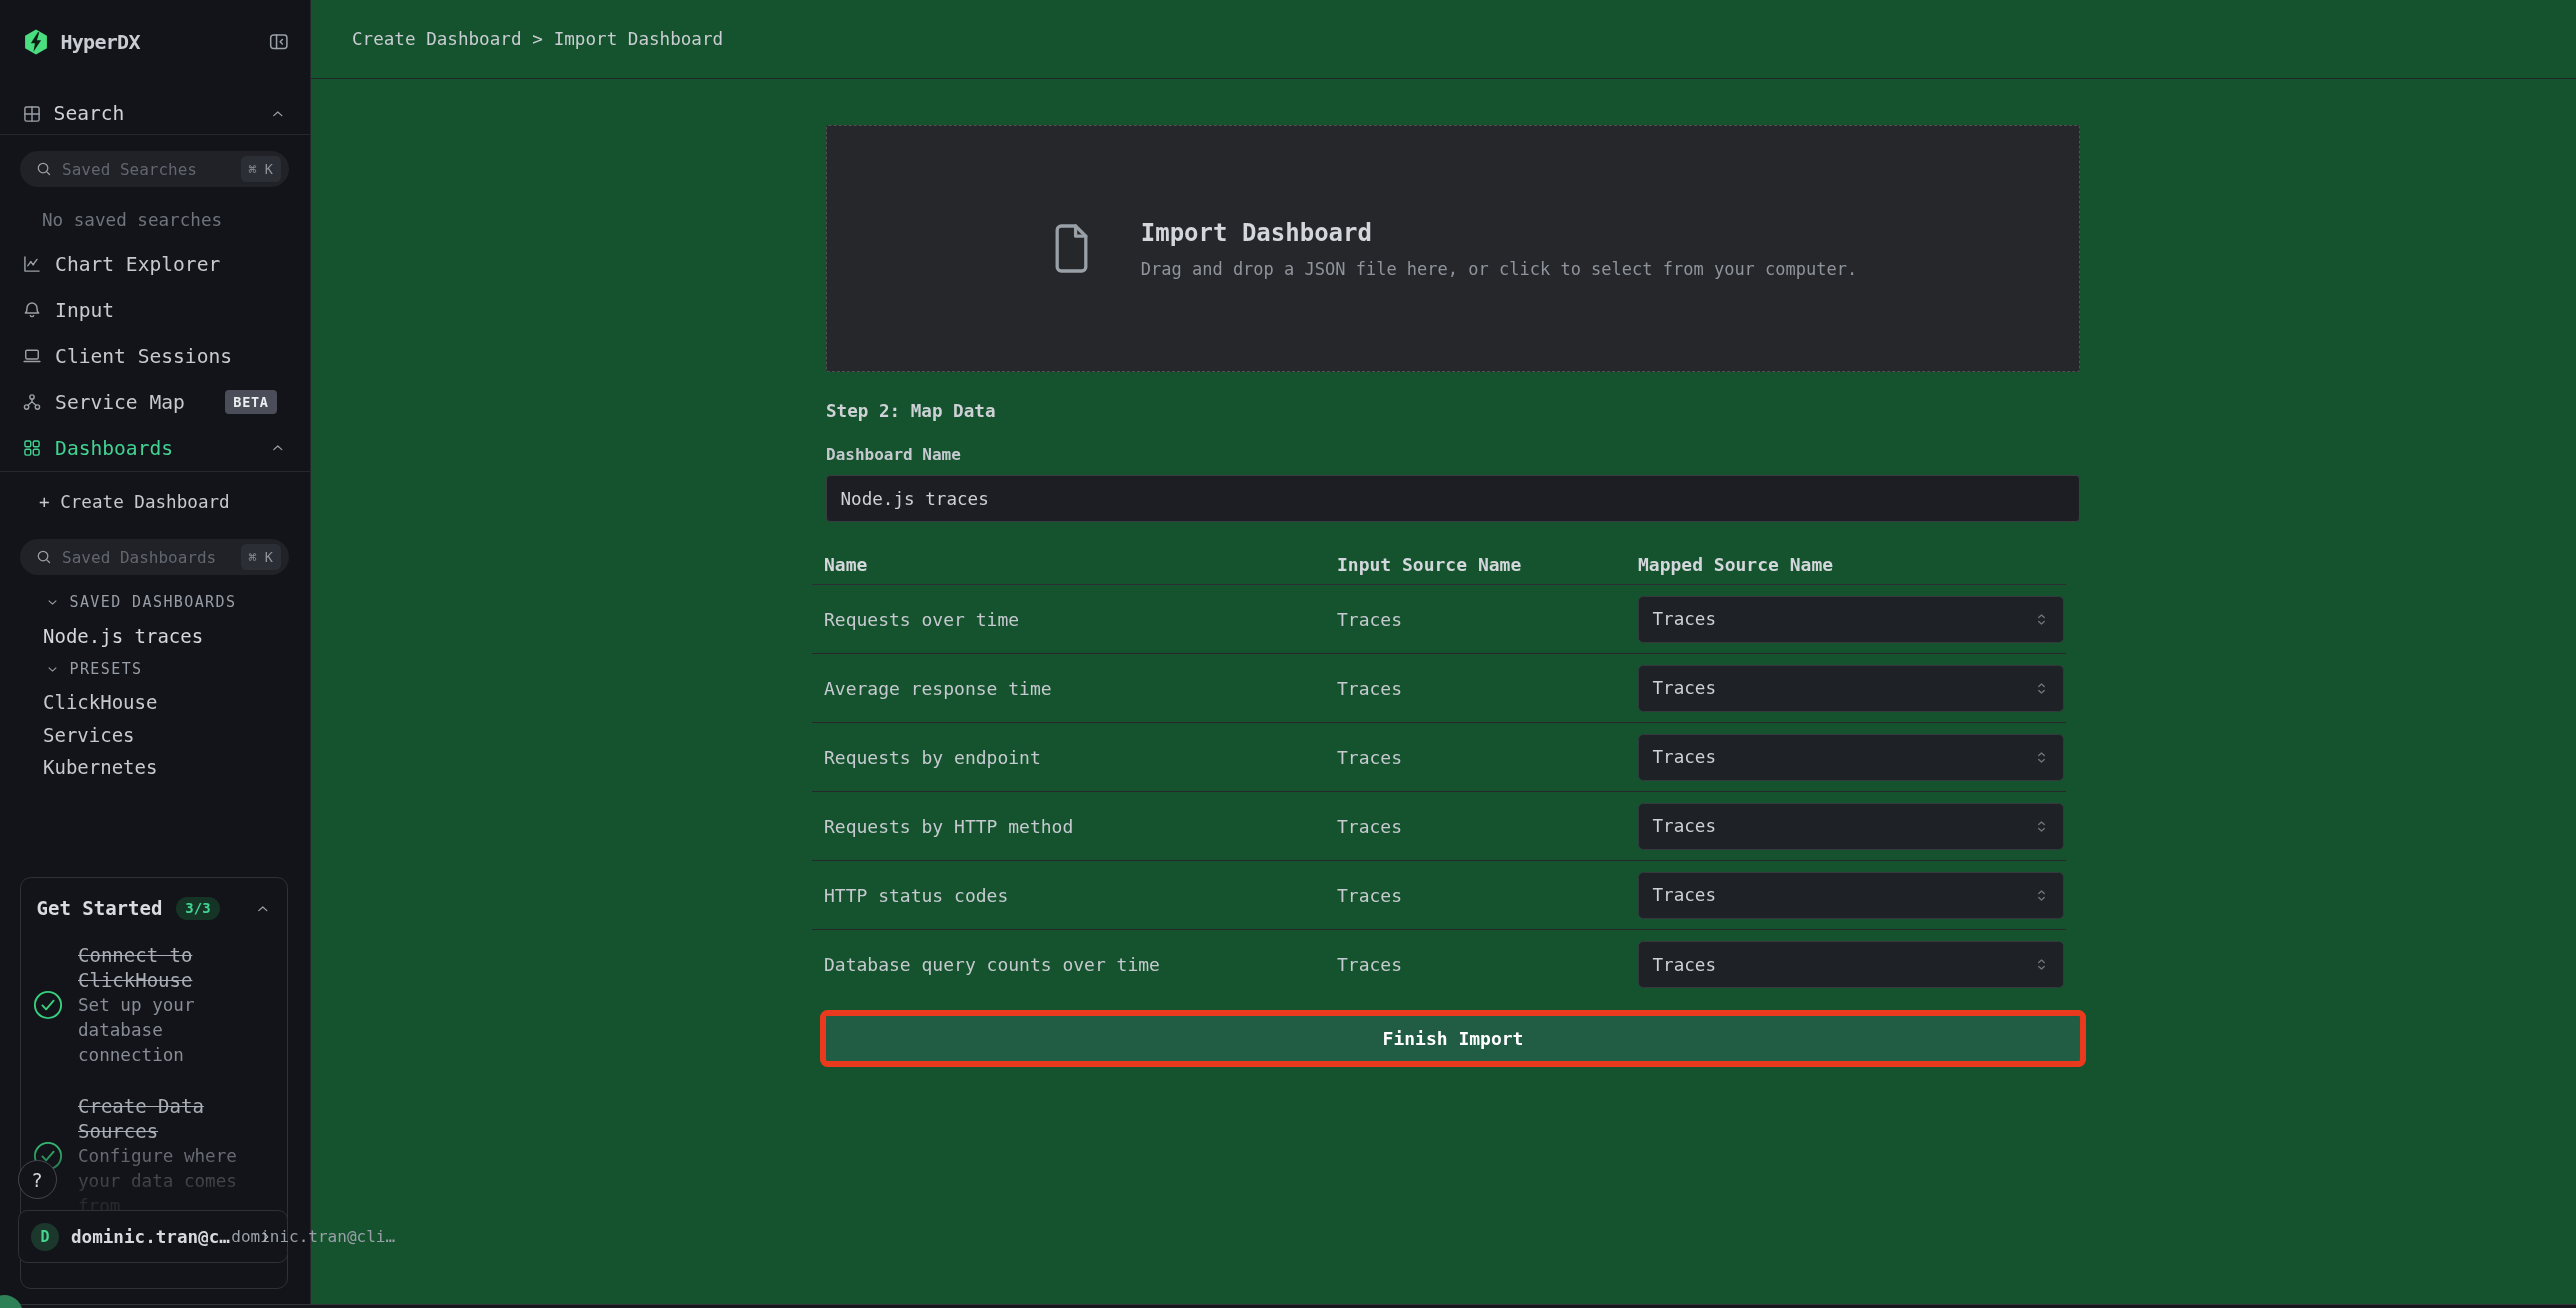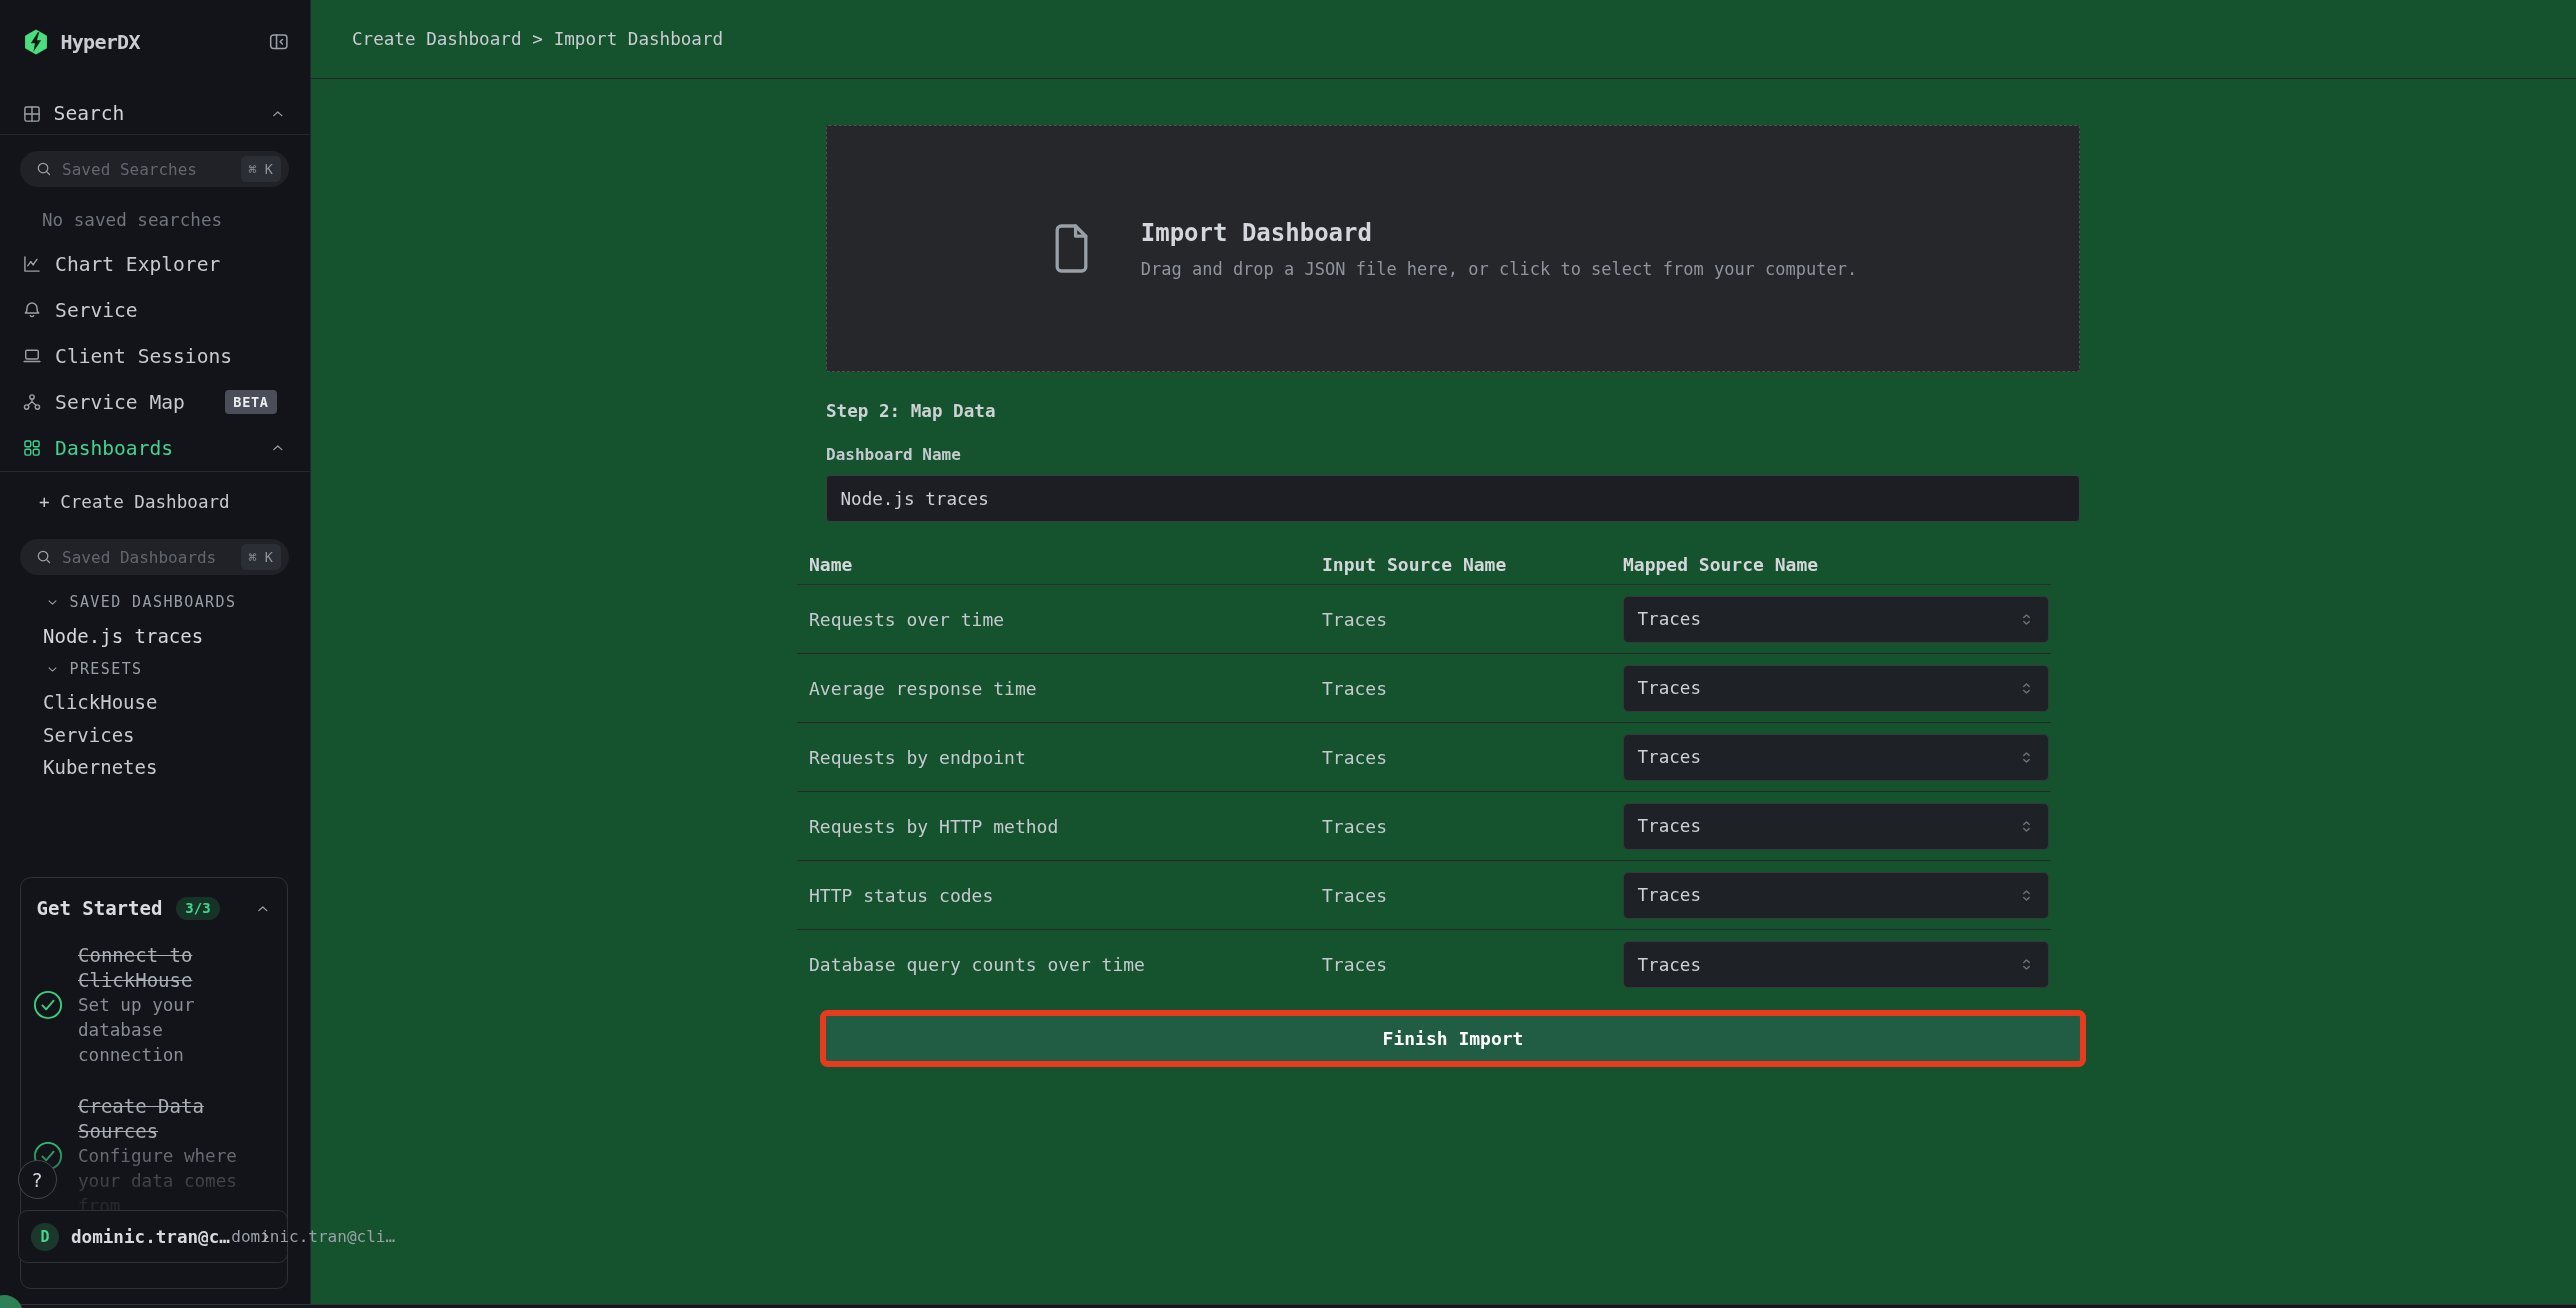--- a/index.html
+++ b/index.html
@@ -129,21 +129,21 @@
   .dz-sub { font-size:17px; color:#8f949c; }
 
   .step-label { position:absolute; left:515px; top:401px; font-size:17.6px; font-weight:bold; color:#ced1d6; }
   .dn-label { position:absolute; left:515px; top:445px; font-size:16px; font-weight:bold; color:#c6cad0; }
   #dn-input {
     position:absolute; left:515px; top:475px; width:1254px; height:47px;
     background:#1c1e23; border:0.7px solid #3a3d43; border-radius:4px;
     font-family:inherit; font-size:17.6px; color:#ced1d6; padding:0 13.5px; outline:none;
   }
 
-  #map-table { position:absolute; left:486px; top:544px; width:1254px; }
+  #map-table { position:absolute; left:501px; top:544px; width:1254px; }
   .t-grid { display:grid; grid-template-columns:513px 301px 1fr; align-items:center; padding-left:12px; }
   .t-header { height:41px; border-bottom:0.7px solid #2b2d32; }
   .t-header .th { font-size:18px; font-weight:bold; color:#d3d6db; }
   .t-row { height:69px; border-bottom:0.7px solid #26282c; }
   .t-row:last-child { border-bottom:none; }
   .t-row .cell { font-size:18px; color:#c6cad0; }
   .src-select {
     width:426px; height:47px; background:#1e2126; border:0.7px solid #35383e; border-radius:5.4px;
     display:flex; align-items:center; justify-content:space-between; padding:0 12px 0 13.5px; cursor:pointer;
   }
@@ -211,21 +211,21 @@
         <circle cx="13.5" cy="12.5" r="1.2" fill="#9aa0a8" stroke="none"></circle>
     </svg>
     <span class="nav-label">Chart Explorer</span>
   </div>
 
   <div class="nav-row" style="top:287px">
     <svg class="nav-ico ico" viewBox="0 0 24 24">
       <path d="M18 9.5a6 6 0 1 0-12 0c0 5-2 6-2 6h16s-2-1-2-6"></path>
         <path d="M10 18.8a2.3 2.3 0 0 0 4 0"></path>
     </svg>
-    <span class="nav-label">Service</span>
+    <span class="nav-label">Input</span>
   </div>
 
   <div class="nav-row" style="top:379px">
     <svg class="nav-ico ico" viewBox="0 0 24 24">
       <circle cx="12" cy="6" r="2.6"></circle>
         <circle cx="5.5" cy="18" r="2.6"></circle>
         <circle cx="18.5" cy="18" r="2.6"></circle>
       <path d="M12 8.6v3.1m0 0-4.7 4.2M12 11.7l4.7 4.2"></path>
     </svg>
     <span class="nav-label">Service Map</span>

